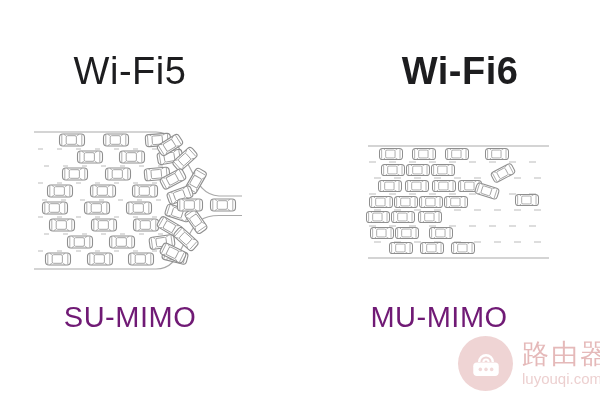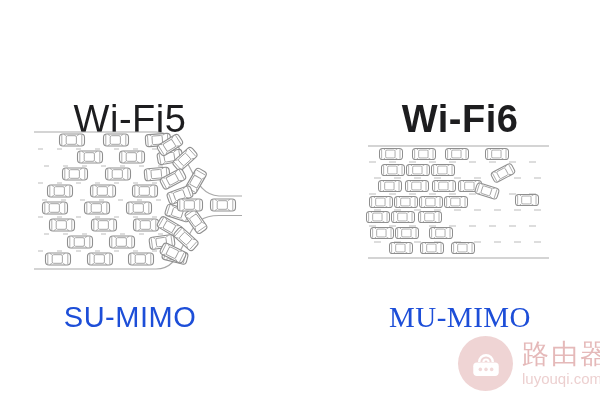--- a/index.html
+++ b/index.html
@@ -6,32 +6,31 @@
   body{
     width:600px;height:400px;position:relative;overflow:hidden;
     background:#ffffff;
     font-family:"Liberation Sans", sans-serif;
   }
   .title{
     position:absolute;top:52px;width:180px;
     font-size:38px;font-weight:400;color:#1d1d1f;
     text-align:center;letter-spacing:.5px;line-height:1;
     white-space:nowrap;
-    margin-top:48px;
   }
   #title-left{left:40px;}
   #title-right{left:370px;font-weight:bold;}
   .mimo-label{
     position:absolute;top:303px;width:210px;
-    font-size:29px;font-weight:400;color:#1d4ed8;
+    font-size:29px;font-weight:400;color:#701a75;
     text-align:center;letter-spacing:.5px;line-height:1;
     white-space:nowrap;
   }
   #label-left{left:25px;}
-  #label-right{left:355px;font-family:Liberation Serif, serif;}
+  #label-right{left:334px;}
   svg.diagram{position:absolute;display:block;}
   #svg-left{left:30px;top:123px;}
   #svg-right{left:365px;top:140px;}
   .road-line{fill:none;stroke:#a9a9a9;stroke-width:1.2;}
   .lane-dash{fill:none;stroke:#bcbcbc;stroke-width:1.1;}
   
   .wm{position:absolute;left:458px;top:336px;display:flex;align-items:center;gap:9px;}
   .wm-badge{
     width:55px;height:55px;border-radius:50%;
     background:rgba(222,166,166,.48);

